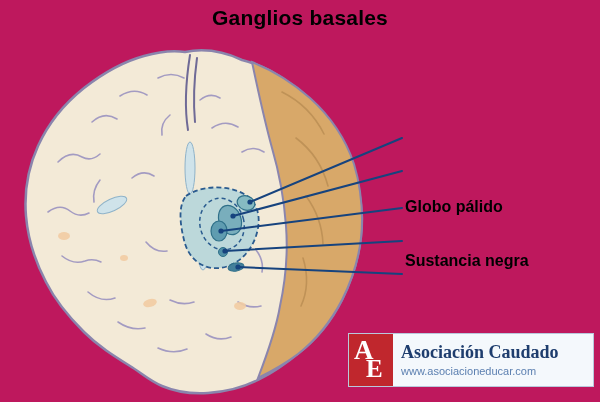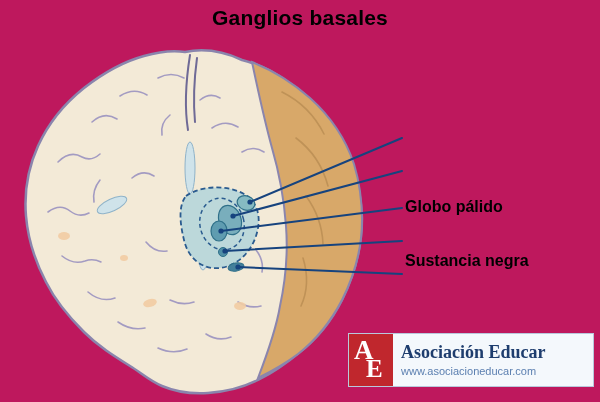--- a/index.html
+++ b/index.html
@@ -141,18 +141,18 @@
 
   <div id="label-2" class="struct-label">Globo pálido</div>
   <div id="label-4" class="struct-label">Sustancia negra</div>
 
   <div id="logo">
     <div id="logo-mark">
       <span class="monogram-a">A</span>
       <span class="monogram-e">E</span>
     </div>
     <div id="logo-text">
-      <div id="logo-name">Asociación Educar</div>
+      <div id="logo-name">Asociación Caudado</div>
       <div id="logo-url">www.asociacioneducar.com</div>
     </div>
   </div>
 
 </div>
 
 </body></html>

